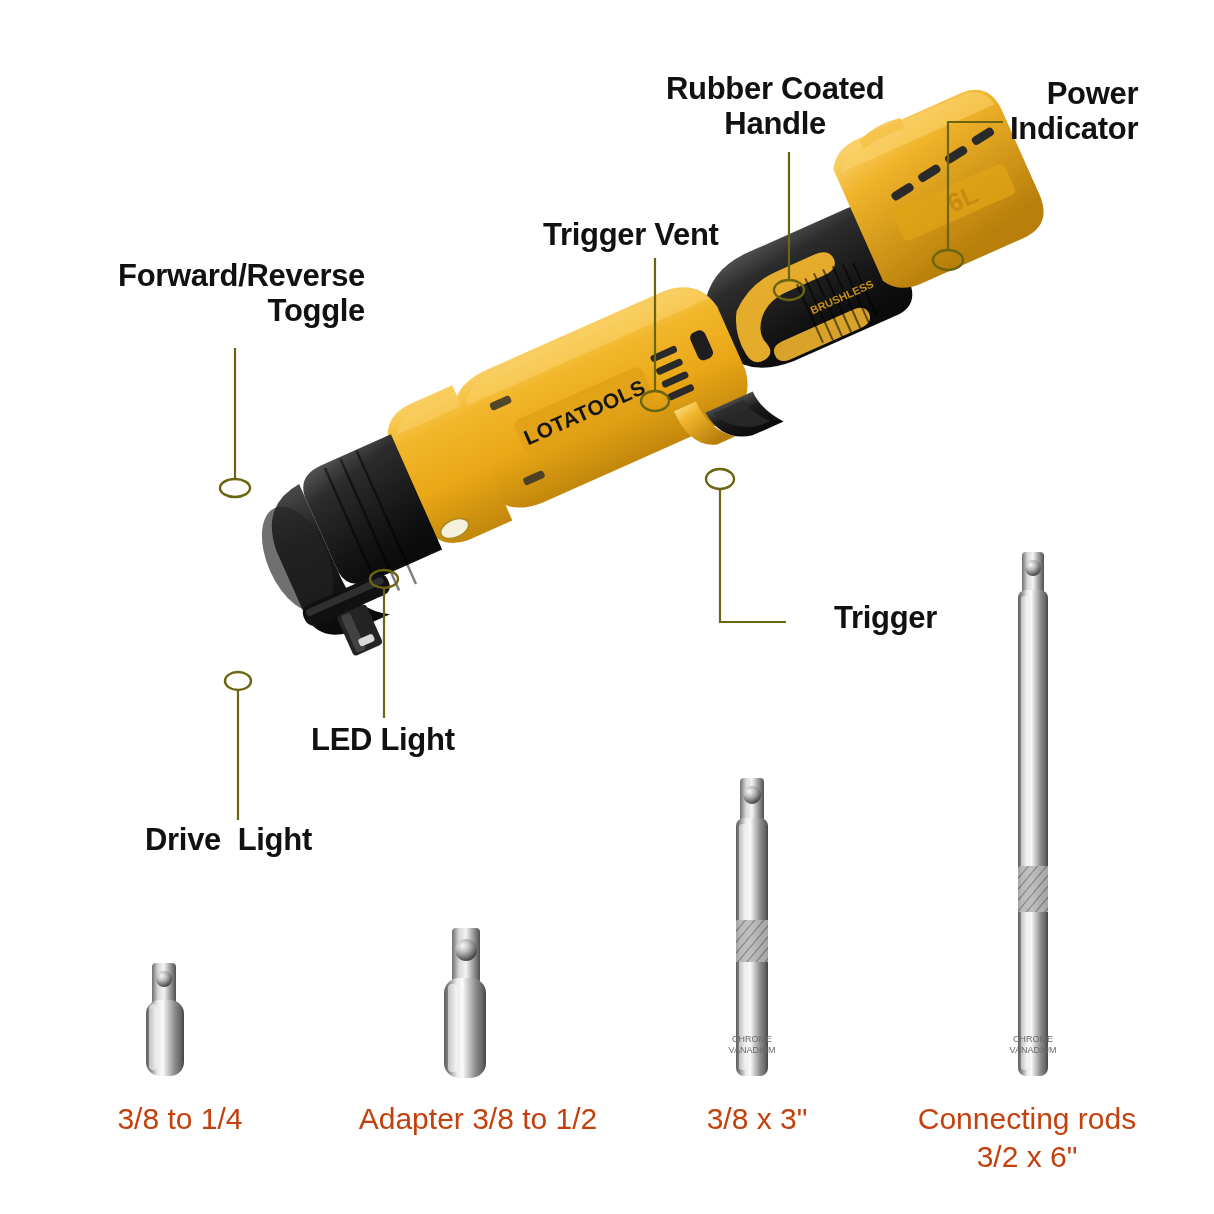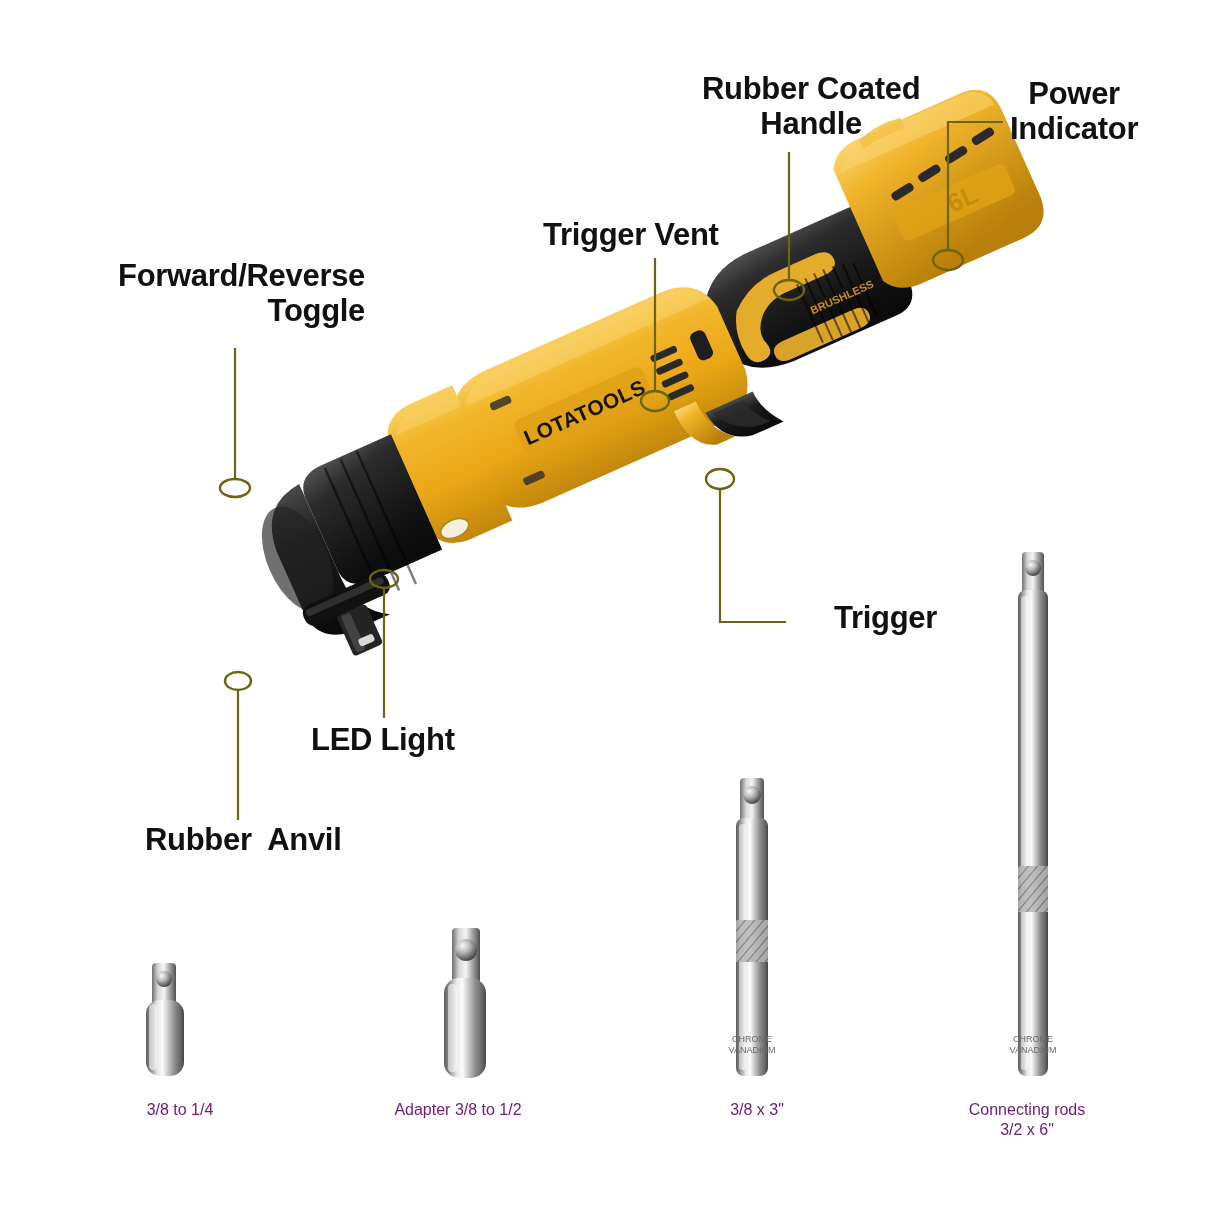--- a/index.html
+++ b/index.html
@@ -22,24 +22,24 @@
     color:#111111;
     letter-spacing:-0.3px;
     white-space:pre;
   }
   .ctr { text-align:center; }
   .lft { text-align:left; }
 
   
   .acc-caption{
     position:absolute;
-    font-size:16px;
+    font-size:30px;
     font-weight:400;
     line-height:1.25;
-    color:#701a75;
+    color:#c2410c;
     text-align:center;
     white-space:pre;
   }
 
   
   .overlay{ position:absolute; inset:0; pointer-events:none; }
 </style>
 </head>
 <body>
 
@@ -275,30 +275,30 @@
       <path d="M 384,588 L 384,718" stroke="#6b6410" stroke-width="2.2" fill="none" stroke-linecap="butt"></path>
       <ellipse cx="384" cy="579" rx="14" ry="9" fill="none" stroke="#6b6410" stroke-width="2.4"></ellipse>
       <path d="M 238,690 L 238,820" stroke="#6b6410" stroke-width="2.2" fill="none" stroke-linecap="butt"></path>
       <ellipse cx="238" cy="681" rx="13" ry="9" fill="none" stroke="#6b6410" stroke-width="2.4"></ellipse>
     </svg>
 
   <div id="callout-labels">
       <div class="callout-label lft" style="left: 118px; top: 258px; text-align: right;">Forward/Reverse
 Toggle</div>
       <div class="callout-label lft" style="left: 543px; top: 217px;">Trigger Vent</div>
-      <div class="callout-label ctr" style="left: 666px; top: 71px; margin-left: 36px;">Rubber Coated
+      <div class="callout-label ctr" style="left: 666px; top: 71px;">Rubber Coated
 Handle</div>
-      <div class="callout-label ctr" style="left: 1010px; top: 76px;">Power
+      <div class="callout-label ctr" style="left: 1010px; top: 76px; text-align: right;">Power
 Indicator</div>
       <div class="callout-label lft" style="left: 834px; top: 600px;">Trigger</div>
       <div class="callout-label lft" style="left: 311px; top: 722px;">LED Light</div>
-      <div class="callout-label lft" style="left: 145px; top: 822px;">Rubber  Anvil</div>
+      <div class="callout-label lft" style="left: 145px; top: 822px;">Drive  Light</div>
     </div>
 
   <div id="accessory-captions">
       <div class="acc-caption" style="left: 40px; top: 1100px; width: 280px;">3/8 to 1/4</div>
-      <div class="acc-caption" style="left: 318px; top: 1100px; width: 280px;">Adapter 3/8 to 1/2</div>
+      <div class="acc-caption" style="left: 338px; top: 1100px; width: 280px;">Adapter 3/8 to 1/2</div>
       <div class="acc-caption" style="left: 617px; top: 1100px; width: 280px;">3/8 x 3"</div>
       <div class="acc-caption" style="left: 887px; top: 1100px; width: 280px;">Connecting rods
 3/2 x 6"</div>
     </div>
 
 </div>
 
 </body></html>

